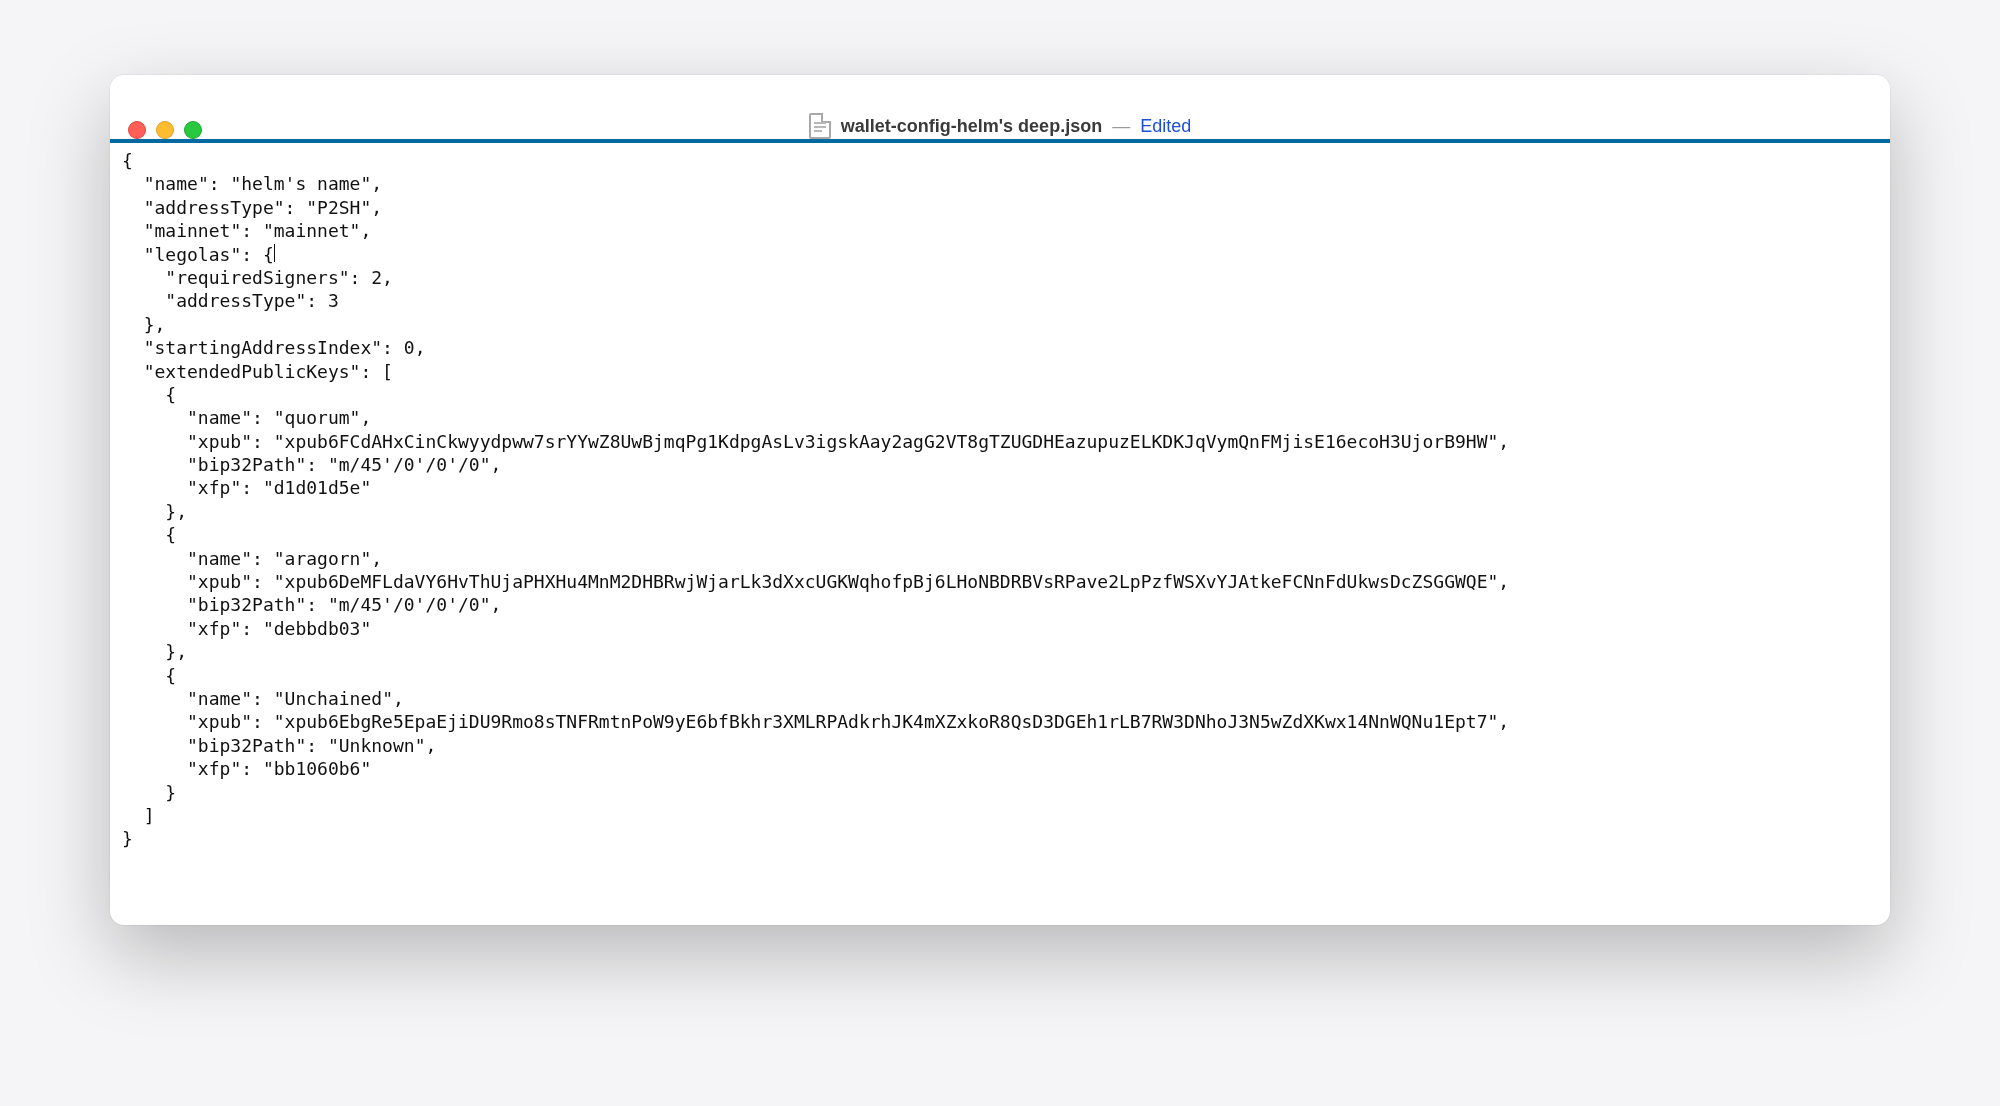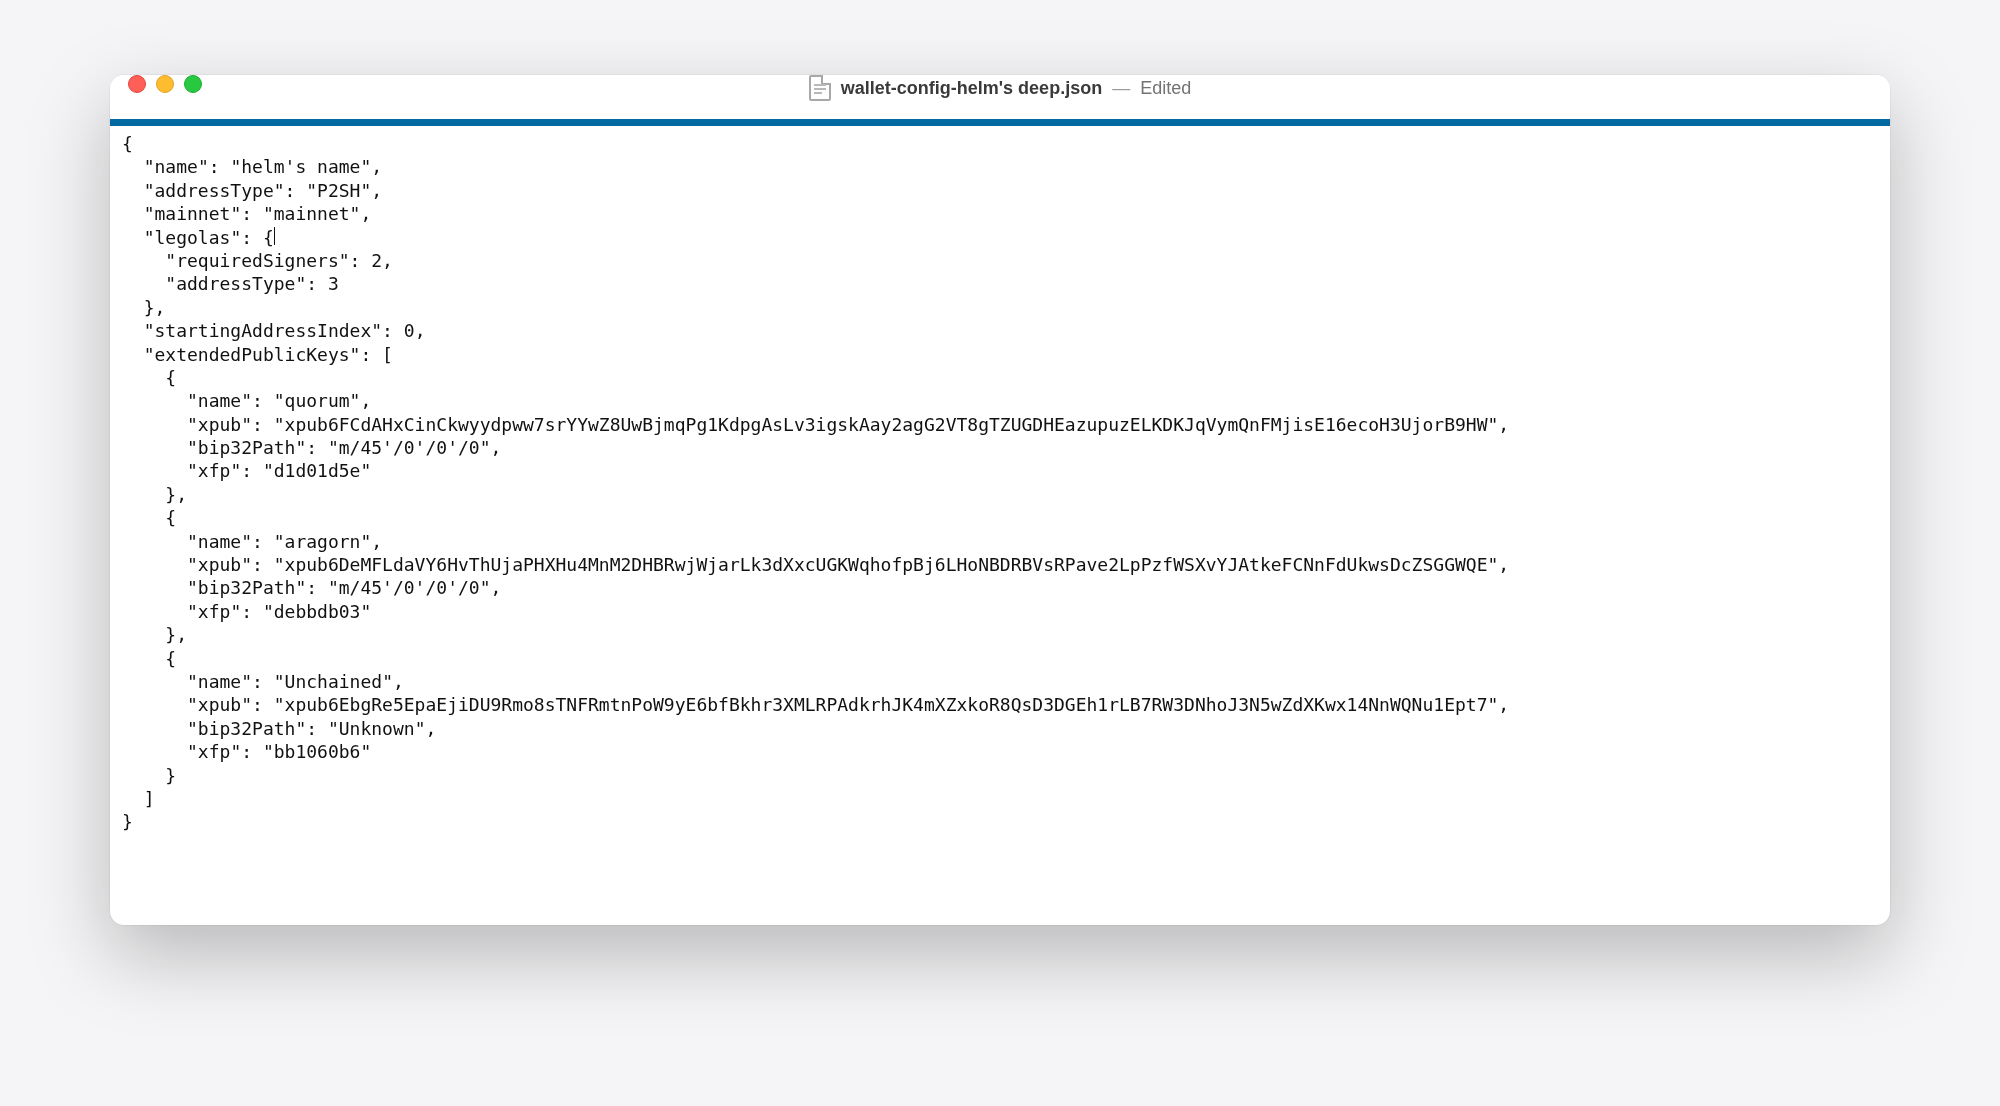--- a/index.html
+++ b/index.html
@@ -20,24 +20,25 @@
     border-radius: 14px;
     box-shadow: 0 30px 80px rgba(0,0,0,0.25), 0 0 0 1px rgba(0,0,0,0.04);
     overflow: hidden;
     display: flex;
     flex-direction: column;
   }
   .titlebar {
     height: 44px;
     flex: 0 0 44px;
     display: flex;
-    align-items: flex-start;
+    align-items: flex-end;
     position: relative;
-    border-bottom: 7px solid #0369a1;
+    border-bottom: 4px solid #0369a1;
     background: #ffffff;
+    margin-top: 20px;
   }
   .traffic-lights {
     display: flex;
     gap: 10px;
     padding-left: 18px;
   }
   .light {
     width: 16px;
     height: 16px;
     border-radius: 50%;
@@ -83,21 +84,21 @@
   }
   .title-text {
     color: #3a3a3a;
     font-weight: 600;
   }
   .title-sep {
     color: #9a9a9a;
     font-weight: 400;
   }
   .title-status {
-    color: #737373;
+    color: #1d4ed8;
     font-weight: 400;
   }
   .body {
     flex: 1 1 auto;
     padding: 6px 12px 20px 12px;
     overflow: auto;
   }
   pre.code {
     margin: 0;
     font-family: "SFMono-Regular", Menlo, Consolas, monospace;

